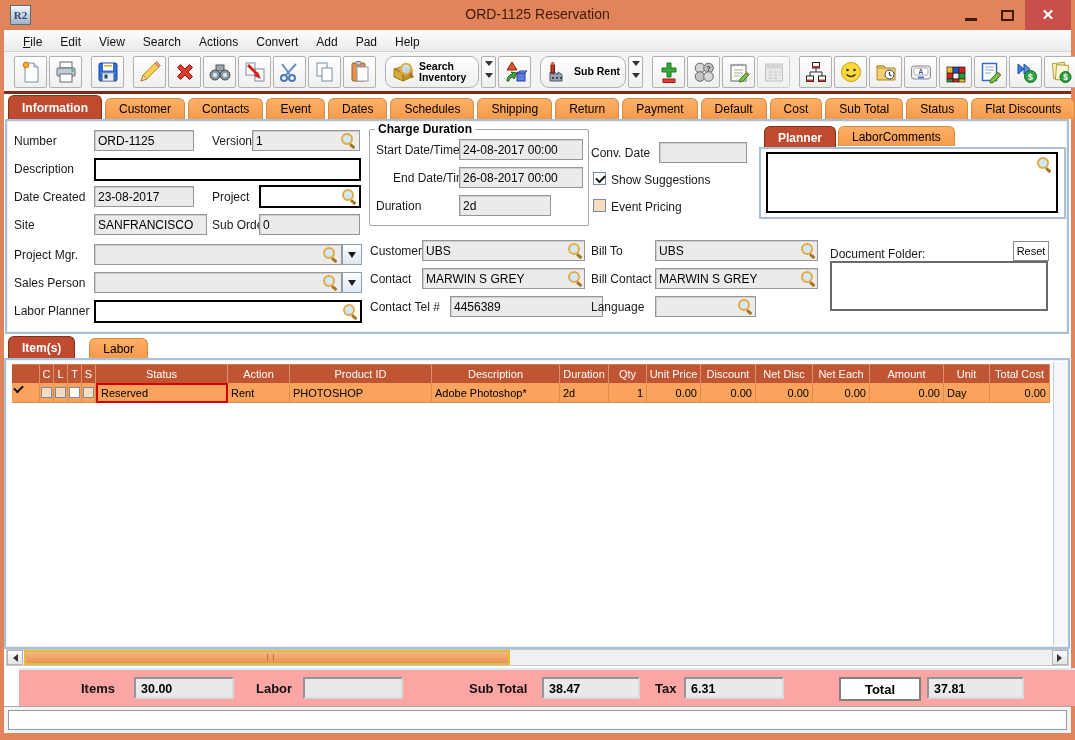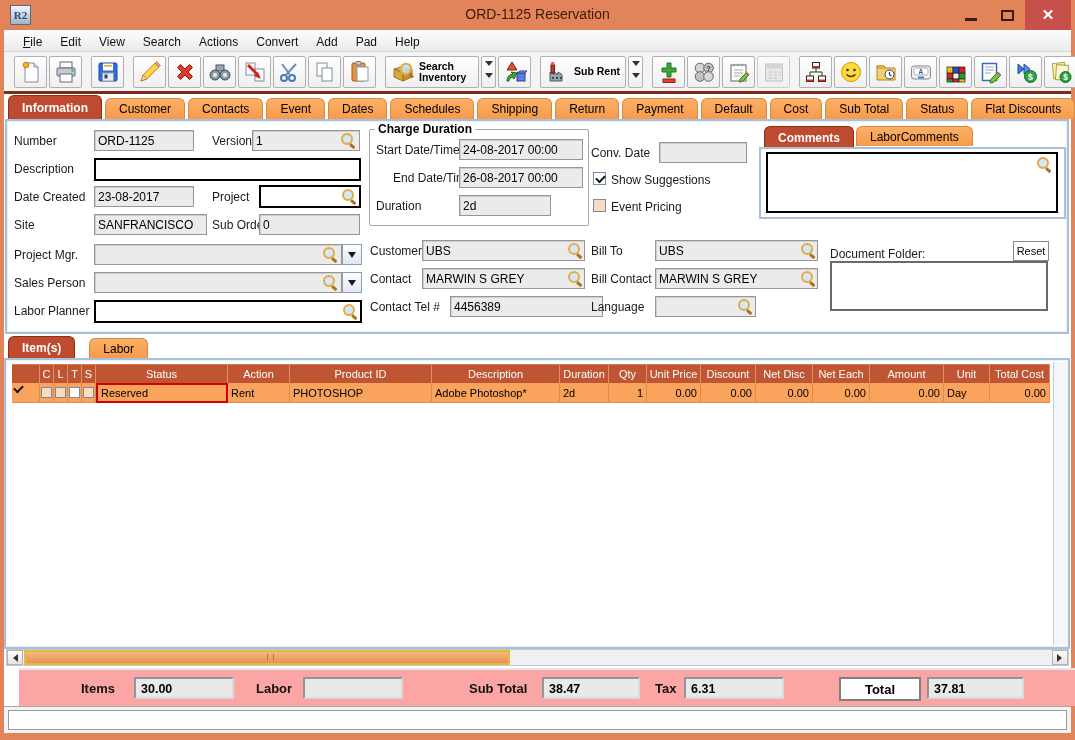--- a/index.html
+++ b/index.html
@@ -31,21 +31,21 @@
   .menu-item { display:inline-block; padding:2px 9px; font-size:12px; color:#111; }
   .menu-item.first::first-letter { text-decoration:underline; }
 
   
   .toolbar { position:absolute; left:4px; top:52px; width:1067px; height:39px; background:#f4f4f4;
              display:flex; align-items:center; padding:0 10px; }
   .tbtn { height:32px; min-width:33px; background:linear-gradient(#ffffff,#efefef);
           border:1px solid #b0b0b0; border-radius:2px; margin-right:2px;
           display:flex; align-items:center; justify-content:center; flex:none; }
   .tbtn svg { width:24px; height:24px; }
-  .tbtn.wide { padding:0 5px; gap:4px; font-weight:bold; font-size:10.5px; line-height:11px; color:#000; }
+  .tbtn.wide { padding:0 5px; gap:4px; font-weight:bold; font-size:10.5px; line-height:11px; color:#000;border-radius:9px; }
   .tbtn.wide .cap { width:54px; }
   .tbtn.wide .cap1 { white-space:nowrap; }
   .tbtn.disabled { opacity:.55; }
   .spin { min-width:15px; width:15px; height:32px; flex-direction:column; gap:3px; }
   .tri-dn { width:0; height:0; border:4px solid transparent; border-top:5px solid #333; }
   .sep { width:7px; flex:none; }
 
   .darkline { position:absolute; left:4px; top:91px; width:1067px; height:3px; background:#7c2d1a; }
 
   
@@ -485,21 +485,21 @@
   <div class="fld" style="left:648px;top:147px;width:163px">MARWIN S GREY</div>
   <span class="mag" style="left:793px;top:149px"></span>
 
   <span class="lbl" style="left:363px;top:179px">Contact Tel #</span>
   <div class="fld" style="left:443px;top:175px;width:153px">4456389</div>
   <span class="lbl" style="left:584px;top:179px">Language</span>
   <div class="fld" style="left:648px;top:175px;width:101px"></div>
   <span class="mag" style="left:730px;top:177px"></span>
 
   <div class="ctabs">
-    <div class="tab active" style="height:22px">Comments</div>
+    <div class="tab active" style="height:22px">Planner</div>
     <div class="tab" style="height:20px">LaborComments</div>
   </div>
   <div class="cgroup">
     <div class="cbox"></div>
     <span class="mag" style="right:12px;top:7px"></span>
   </div>
   <span class="lbl" style="left:823px;top:126px">Document Folder:</span>
   <div class="resetbtn" style="left:1006px;top:120px">Reset</div>
   <div class="folderbox"></div>
 </div>

